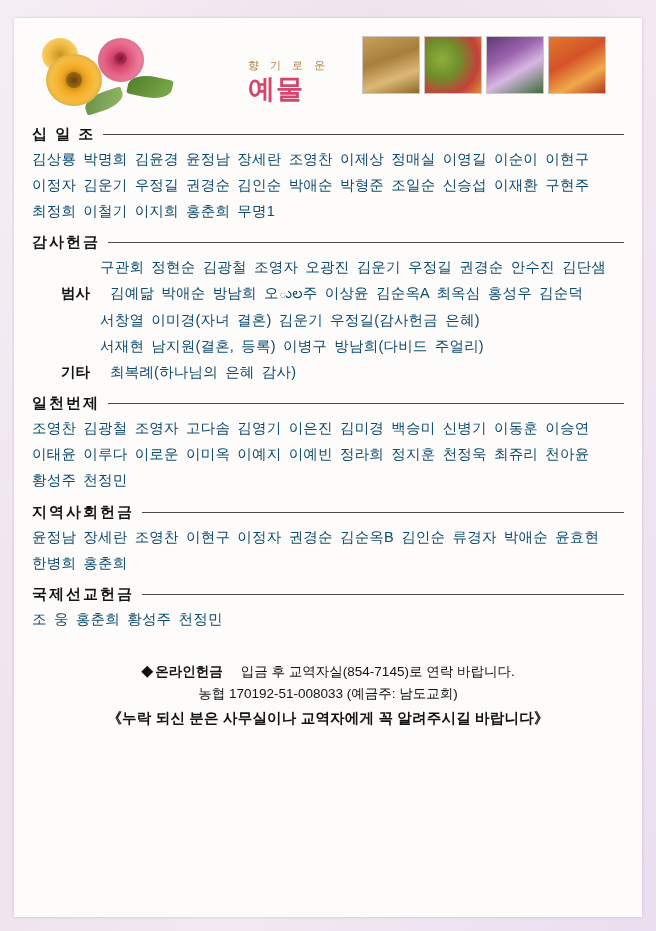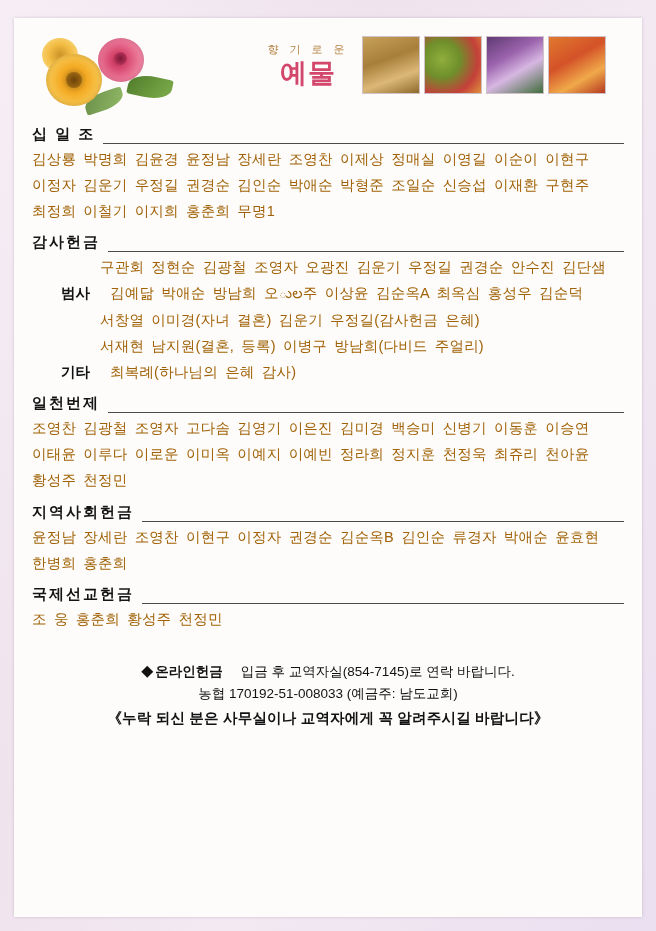--- a/index.html
+++ b/index.html
@@ -81,23 +81,22 @@
     position: absolute;
     background: linear-gradient(120deg, #4f7b2a, #7fae4c);
     border-radius: 60% 10% 60% 10%;
   }
   .leaf-1 { left: 88px; top: 42px; width: 44px; height: 22px; transform: rotate(12deg); }
   .leaf-2 { left: 44px; top: 58px; width: 40px; height: 18px; transform: rotate(-18deg); opacity:.85; }
 
   .title-block {
     position: absolute;
     left: 216px;
-    top: 14px;
+    top: 30px;
     width: 120px;
-    text-align: center;
   }
   .title-small {
     font-size: 11px;
     letter-spacing: 4px;
     color: #b07f3e;
     margin-bottom: 2px;
   }
   .title-main {
     font-size: 27px;
     font-weight: bold;
@@ -121,39 +120,39 @@
   .photo-2 { background: radial-gradient(circle at 30% 40%, #8fae3c 0%, #6f8f2b 35%, #c4403a 70%, #e0903c 100%); }
   .photo-3 { background: linear-gradient(150deg, #5f3a72 0%, #9b63ad 35%, #d7b7e2 60%, #3f6d3a 100%); }
   .photo-4 { background: linear-gradient(150deg, #e0792e 0%, #d45228 40%, #f0a94a 70%, #b5391f 100%); }
 
   
   .section {
     margin-top: 9px;
   }
   .sec-head {
     display: flex;
-    align-items: flex-end;
+    align-items: center;
     gap: 8px;
     margin-bottom: 3px;
   }
   .sec-title {
     font-size: 15px;
     font-weight: bold;
     color: #141414;
     letter-spacing: 2px;
     white-space: nowrap;
   }
   .sec-rule {
     flex: 1;
     height: 1px;
     background: #4a4a4a;
   }
   .names {
     font-size: 14.5px;
-    color: #a16207;
+    color: #0c4a6e;
     line-height: 1.78;
     letter-spacing: .2px;
     word-spacing: 3px;
   }
   .names-row {
     white-space: nowrap;
   }
   .indent-1 { padding-left: 10px; }
 
   

